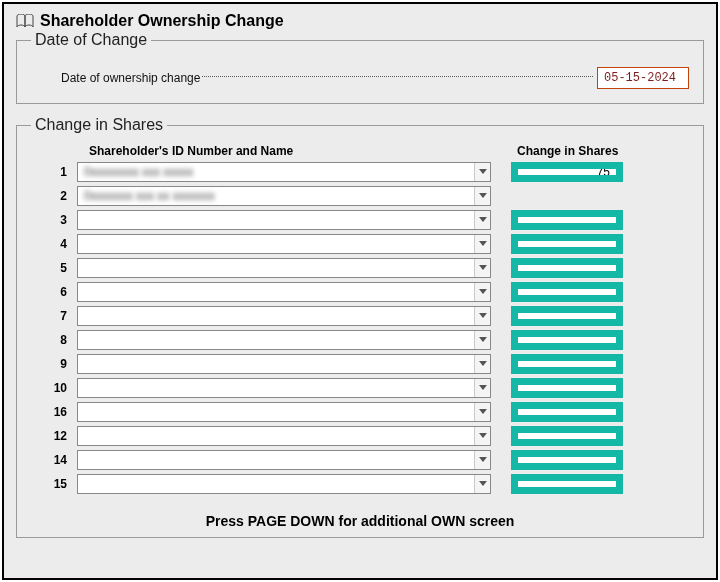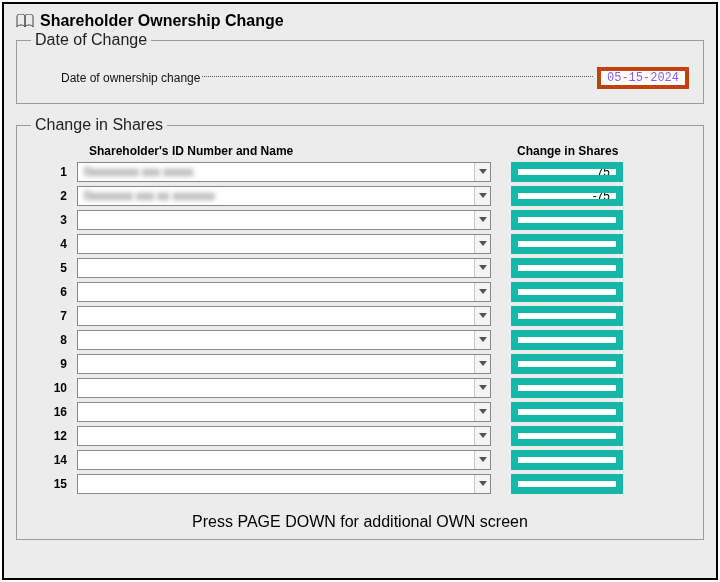--- a/index.html
+++ b/index.html
@@ -56,26 +56,26 @@
   .dots {
     flex: 1 1 auto;
     border-bottom: 1px dotted #555;
     margin: 0 4px 3px 2px;
     height: 1px;
     min-width: 40px;
   }
   .date-input {
     width: 92px;
     height: 22px;
-    border: 4px solid #c2410c;
+    border: 1px solid #c2410c;
     background: #fff;
     font-family: "Courier New", monospace;
     font-size: 12px;
     padding: 2px 6px;
-    color: #8b5cf6;
+    color: #7f1d1d;
   }
   .shares-headers {
     display: flex;
     align-items: flex-end;
     margin-left: 58px;
     margin-bottom: 4px;
   }
   .hdr-id {
     font-size: 12px;
     font-weight: bold;
@@ -138,22 +138,22 @@
     margin-left: 20px;
     border: 7px solid #14b8a6;
     background: #fff;
     font-size: 12px;
     text-align: right;
     padding: 0 6px;
     color: #000;
   }
   .footer-note {
     text-align: center;
-    font-size: 16px;
-    font-weight: normal;
+    font-size: 14px;
+    font-weight: bold;
     color: #000;
     margin-top: 19px;
   }
   fieldset.shares {
     padding: 10px 14px 8px 14px;
   }
 </style>
 </head>
 <body>
 
@@ -200,21 +200,20 @@
         <div class="grid-row">
           <div class="row-num">2</div>
           <div class="sel">
             <div class="sel-text">0xxxxxxx xxx  xx xxxxxxx</div>
             <div class="sel-btn">
               <svg width="8" height="6" viewBox="0 0 8 6">
                 <path d="M0 0 L8 0 L4 5 Z" fill="#555"></path>
               </svg>
             </div>
           </div>
-          <input type="text" class="chg-input" value="-75" style="">
         </div>
         <div class="grid-row">
           <div class="row-num">3</div>
           <div class="sel">
             <div class="sel-text" style="filter: none;"></div>
             <div class="sel-btn">
               <svg width="8" height="6" viewBox="0 0 8 6">
                 <path d="M0 0 L8 0 L4 5 Z" fill="#555"></path>
               </svg>
             </div>

